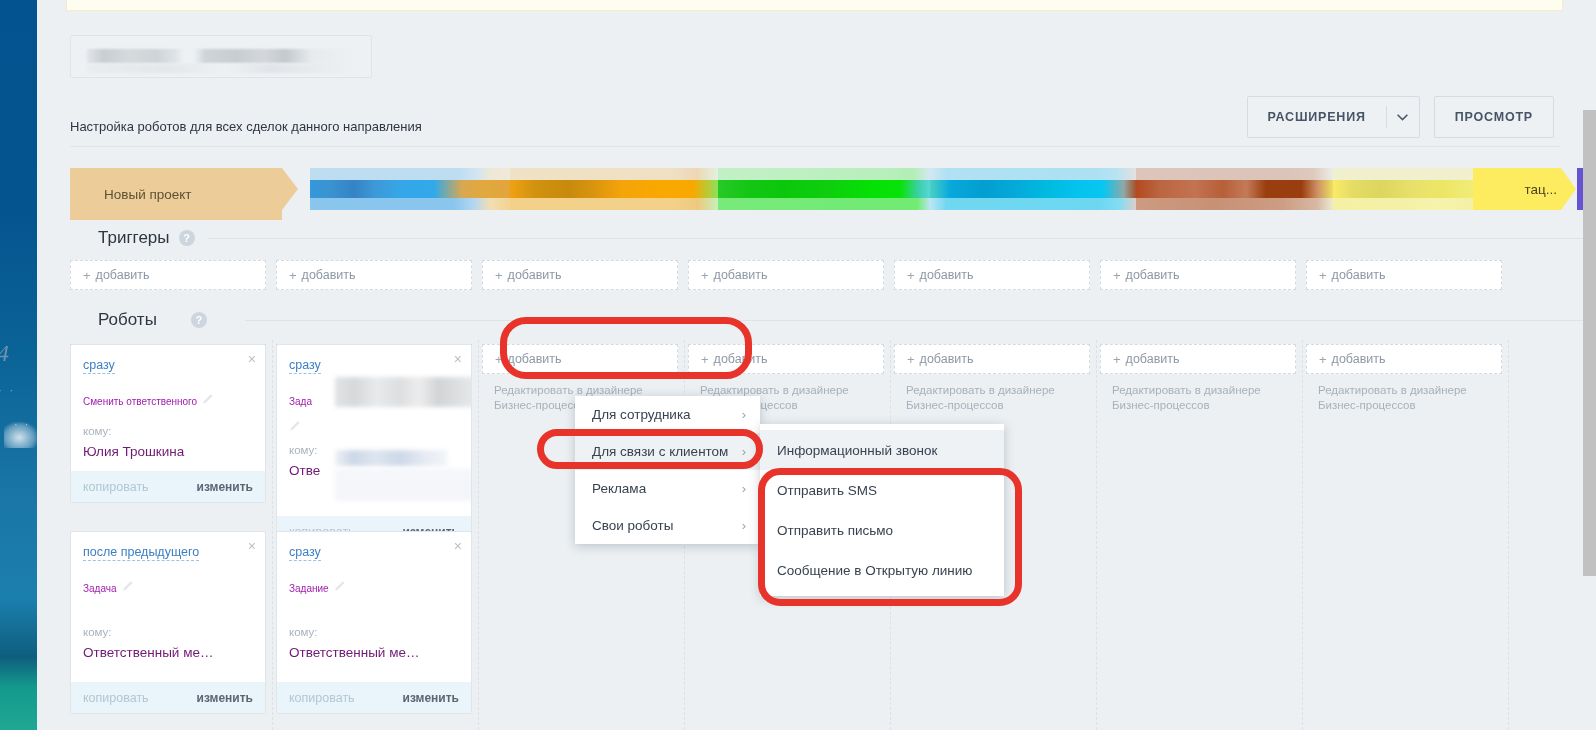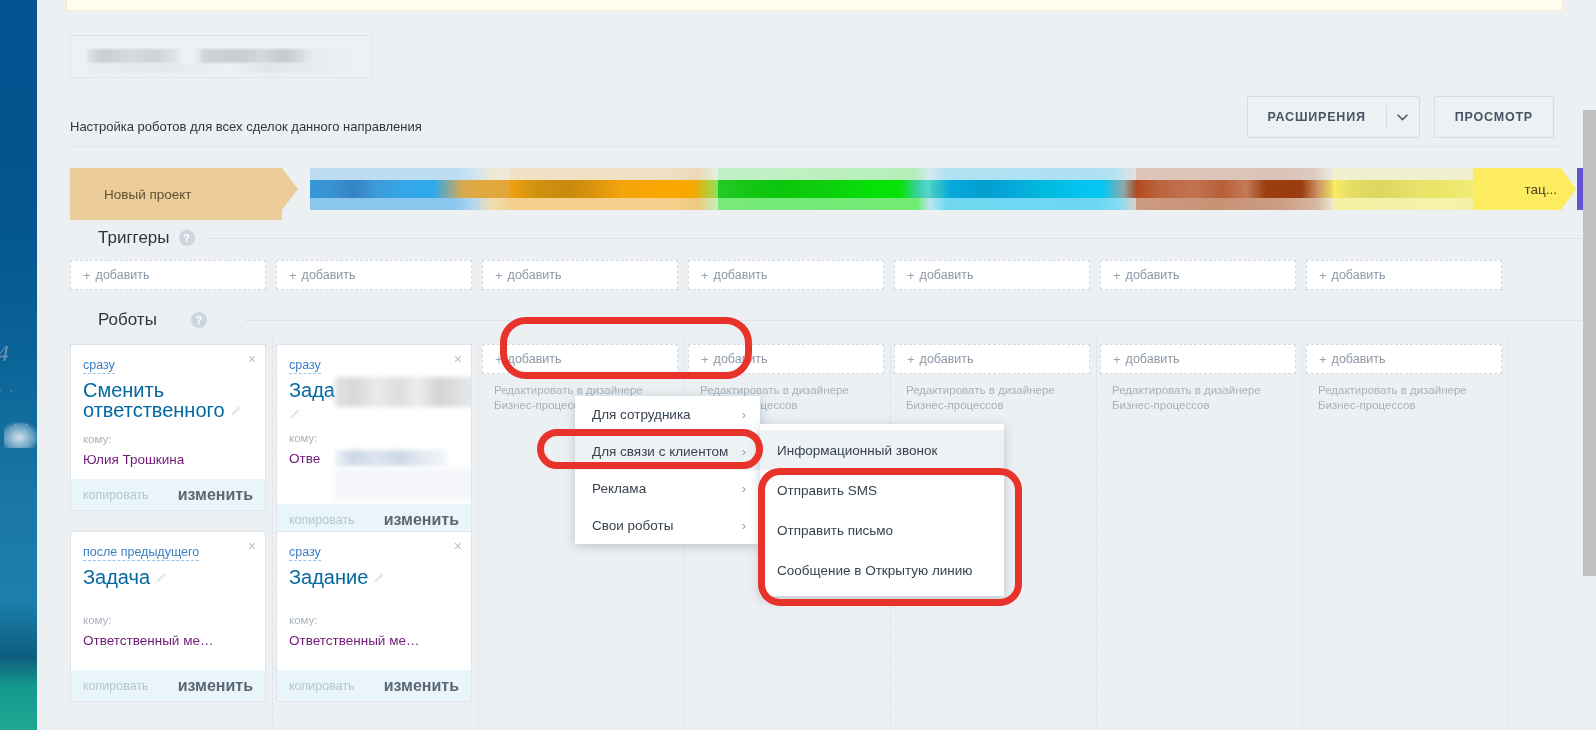--- a/index.html
+++ b/index.html
@@ -170,35 +170,35 @@
   .card{
     position:absolute; width:196px; background:#fff;
     border:1px solid #dfe5ea; border-radius:2px;
   }
   .card .body{ padding:10px 12px 12px 12px; position:relative; }
   .card .when{
     font-size:12.5px; color:#3b7fc4; border-bottom:1px dashed #9cc2e4;
     display:inline-block; line-height:15px; cursor:pointer;
   }
   .card .name{
-    margin-top:6px; font-size:20px; color:#0369a1; line-height:20px;
+    margin-top:18px; font-size:10px; color:#a21caf; line-height:20px;
   }
   .card .pencil{ display:inline-block; margin-left:5px; opacity:.45; }
   .card .kome{ margin-top:13px; font-size:11.5px; color:#a9b2bc; }
   .card .who{ margin-top:7px; font-size:13.5px; color:#701a75; }
   .card .close{
     position:absolute; right:9px; top:7px; color:#b9c1c9; font-size:14px; cursor:pointer;
     line-height:1;
   }
   .card .foot{
     height:31px; background:#e9f5fb; display:flex; align-items:center;
     justify-content:space-between; padding:0 12px;
   }
   .card .foot .copy{ font-size:12.5px; color:#b3c6d2; cursor:pointer; }
-  .card .foot .edit{ font-size:16px; color:#5a6674; font-weight:bold; cursor:pointer; }
+  .card .foot .edit{ font-size:12px; color:#5a6674; font-weight:bold; cursor:pointer; }
 
   
   .blurpatch{ position:absolute; filter:blur(2px); }
 
   
   #menu1{
     position:absolute; left:538px; top:396px; width:185px;
     background:#fff; box-shadow:0 2px 10px rgba(40,55,75,.25);
     padding:0 0; z-index:40;
   }

